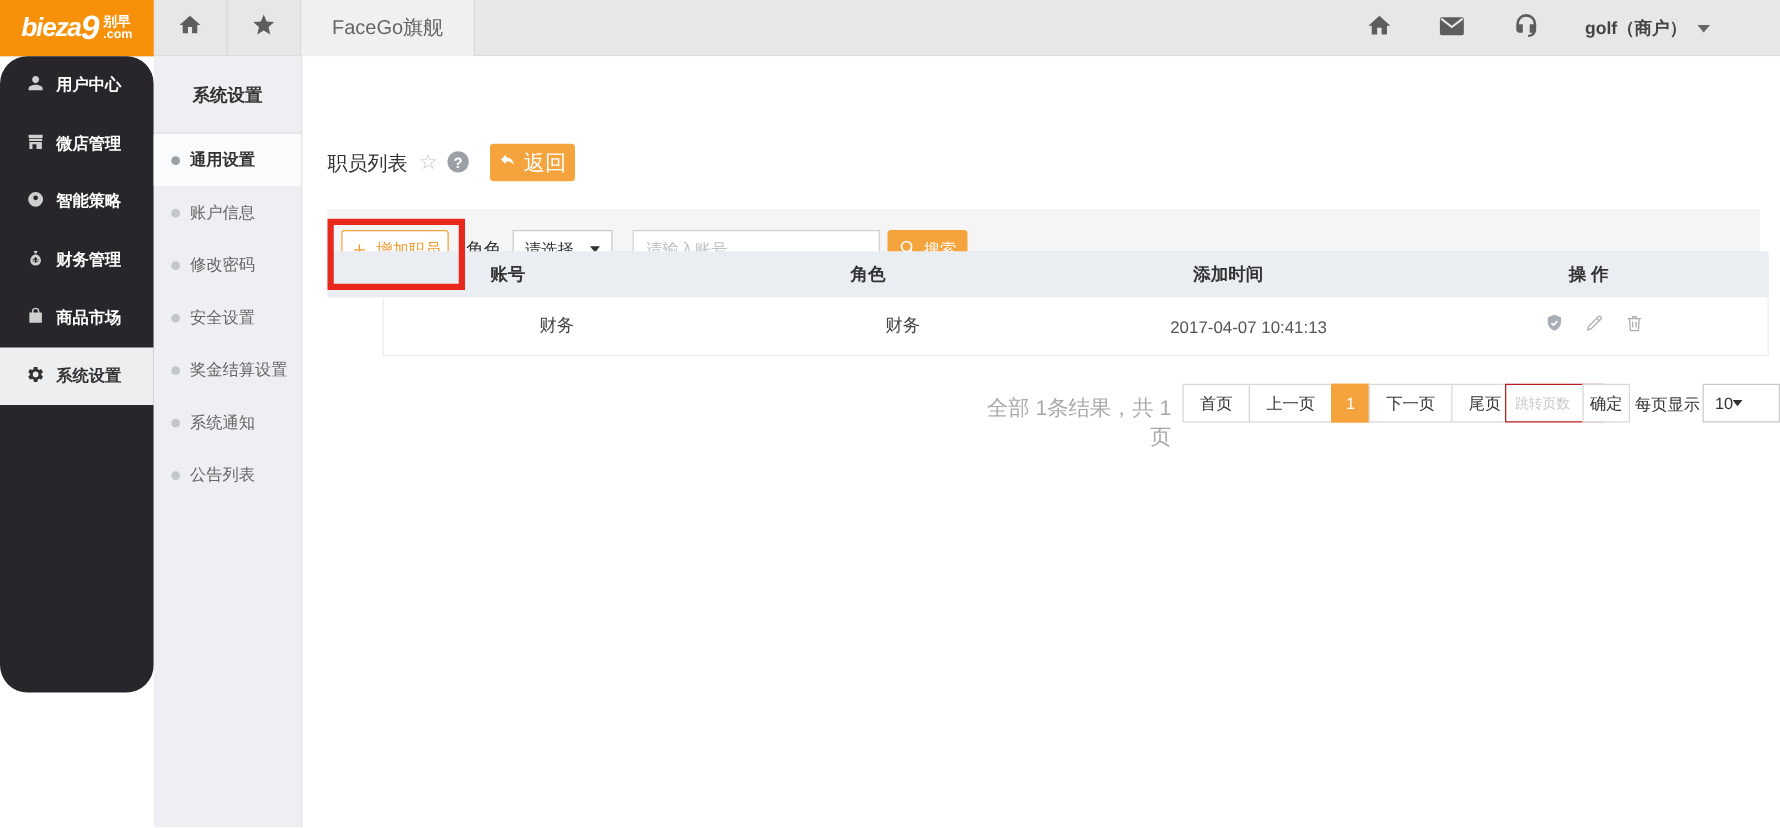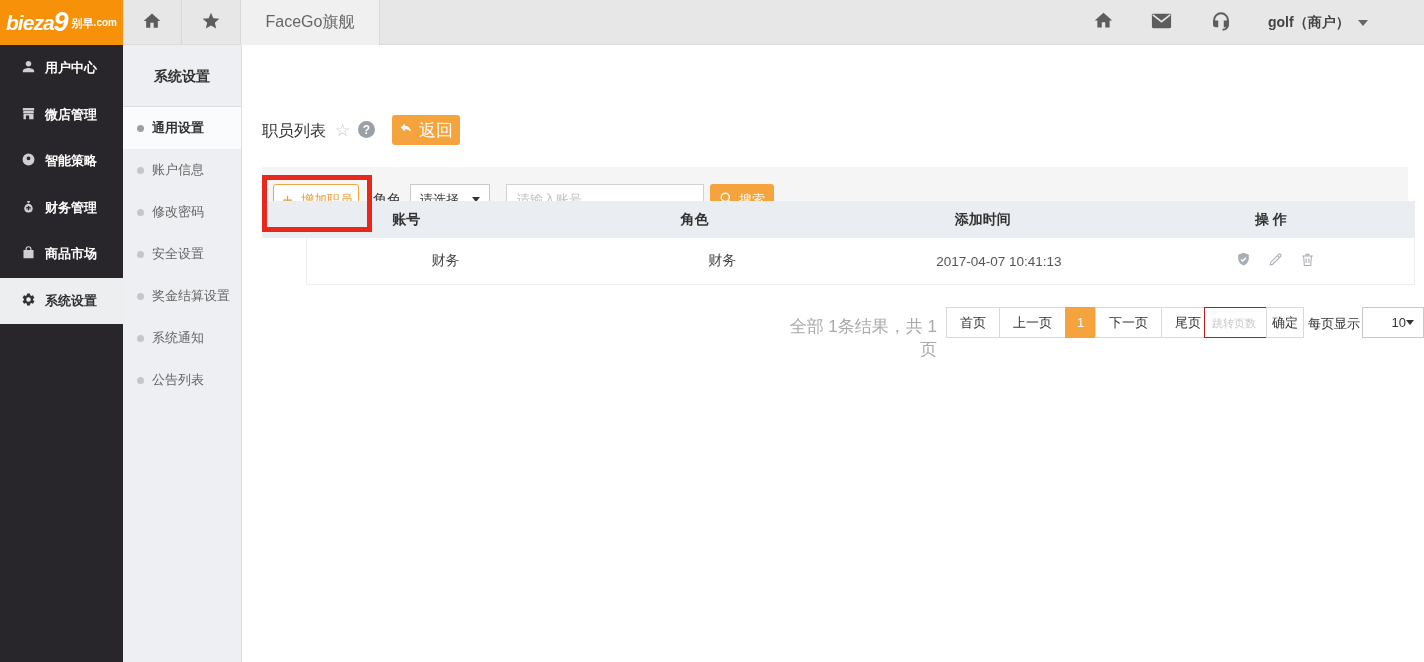--- a/index.html
+++ b/index.html
@@ -5,34 +5,34 @@
   * { margin:0; padding:0; box-sizing:border-box; }
   html,body { width:1424px; height:662px; }
   body { font-family:"Liberation Sans","DejaVu Sans",sans-serif; background:#fff; position:relative; overflow:hidden; }
 
   
   .topbar { position:absolute; left:0; top:0; width:1424px; height:45px; background:#e7e7e7; border-bottom:1px solid #dcdcdc; }
   .logo { position:absolute; left:0; top:0; width:123px; height:45px; background:#f8910a; color:#fff;
           display:flex; align-items:center; justify-content:center; gap:1px; }
   .logo .bz { font-size:21px; font-weight:bold; letter-spacing:-1px; font-style:italic; }
   .logo .nine { font-size:27px; font-weight:bold; font-style:italic; margin-left:-1px; }
-  .logo .stack { display:flex; flex-direction:row; line-height:10px; margin-left:2px; }
+  .logo .stack { display:flex; flex-direction:column; line-height:10px; margin-left:2px; }
   .logo .stack b { font-size:11px; }
   .logo .stack i { font-size:10px; font-style:normal; font-weight:bold; }
   .tb-cell { position:absolute; top:0; height:45px; width:59px; display:flex; align-items:center; justify-content:center;
              border-right:1px solid #d8d8d8; color:#5d5d5d; cursor:pointer; }
   .tb-tab { position:absolute; left:241px; top:0; width:139px; height:45px; background:#f0f0f0; border-right:1px solid #d8d8d8;
             display:flex; align-items:center; justify-content:center; font-size:16px; color:#666; cursor:pointer; }
   .tb-icon { position:absolute; top:0; height:45px; width:40px; display:flex; align-items:center; justify-content:center; color:#5d5d5d; cursor:pointer; }
   .tb-user { position:absolute; top:0; left:1268px; height:45px; display:flex; align-items:center; gap:8px;
              font-size:14px; font-weight:bold; color:#444; cursor:pointer; }
   .caret { width:0; height:0; border-left:5px solid transparent; border-right:5px solid transparent; border-top:6px solid #666; display:inline-block; }
 
   
-  .sidebar { position:absolute; left:0; top:45px; width:123px; height:617px; background:#28262a; }
+  .sidebar { position:absolute; left:0; top:45px; width:123px; height:509px; background:#28262a;border-radius:22px; }
   .side-item { height:46.5px; display:flex; align-items:center; padding-left:21px; gap:9px;
                color:#fff; font-size:13px; font-weight:bold; cursor:pointer; }
   .side-item svg { color:#cfcfcf; flex:0 0 auto; }
   .side-item.active { background:#eceef0; color:#333; }
   .side-item.active svg { color:#333; }
 
   
   .subsidebar { position:absolute; left:123px; top:45px; width:119px; height:617px; background:#edeff2; border-right:1px solid #dcdee1; }
   .sub-title { height:62px; line-height:62px; padding-left:31px; font-size:14px; font-weight:bold; color:#333;
                border-bottom:1px solid #dcdee1; }
@@ -84,21 +84,21 @@
   .pg-btn { height:31px; line-height:29px; padding:0 13px; background:#fff; border:1px solid #d9d9d9; margin-left:-1px;
             font-size:13px; color:#333; cursor:pointer; text-align:center; }
   .pg-btn.active { background:#f5a33c; border-color:#f5a33c; color:#fff; width:31px; padding:0; }
   .jump-input { position:absolute; left:962px; top:262px; width:79px; height:31px; border:1px solid #b91c1c; background:#fff;
                 padding:0 7px; font-size:11px; color:#333; font-family:inherit; }
   .jump-input::placeholder { color:#c9c9c9; }
   .confirm-btn { position:absolute; left:1024px; top:262px; width:38px; height:31px; background:#fff; border:1px solid #d9d9d9;
                  font-size:13px; color:#333; cursor:pointer; }
   .perpage-label { position:absolute; left:1066px; top:270px; font-size:13px; color:#333; }
   .perpage-select { position:absolute; left:1120px; top:262px; width:62px; height:31px; background:#fff; border:1px solid #c9c9c9;
-                    display:flex; align-items:center; justify-content:flex-end; padding:0 9px; font-size:13px; color:#333; cursor:pointer; }
+                    display:flex; align-items:center; justify-content:flex-start; padding:0 9px; font-size:13px; color:#333; cursor:pointer; }
   .perpage-select .caret { border-top-color:#333; border-left-width:4px; border-right-width:4px; border-top-width:5px; }
 </style>
 </head>
 <body>
 
 <div class="topbar">
   <div class="logo">
     <span class="bz">bieza</span>
       <span class="nine">9</span>
     <span class="stack">

